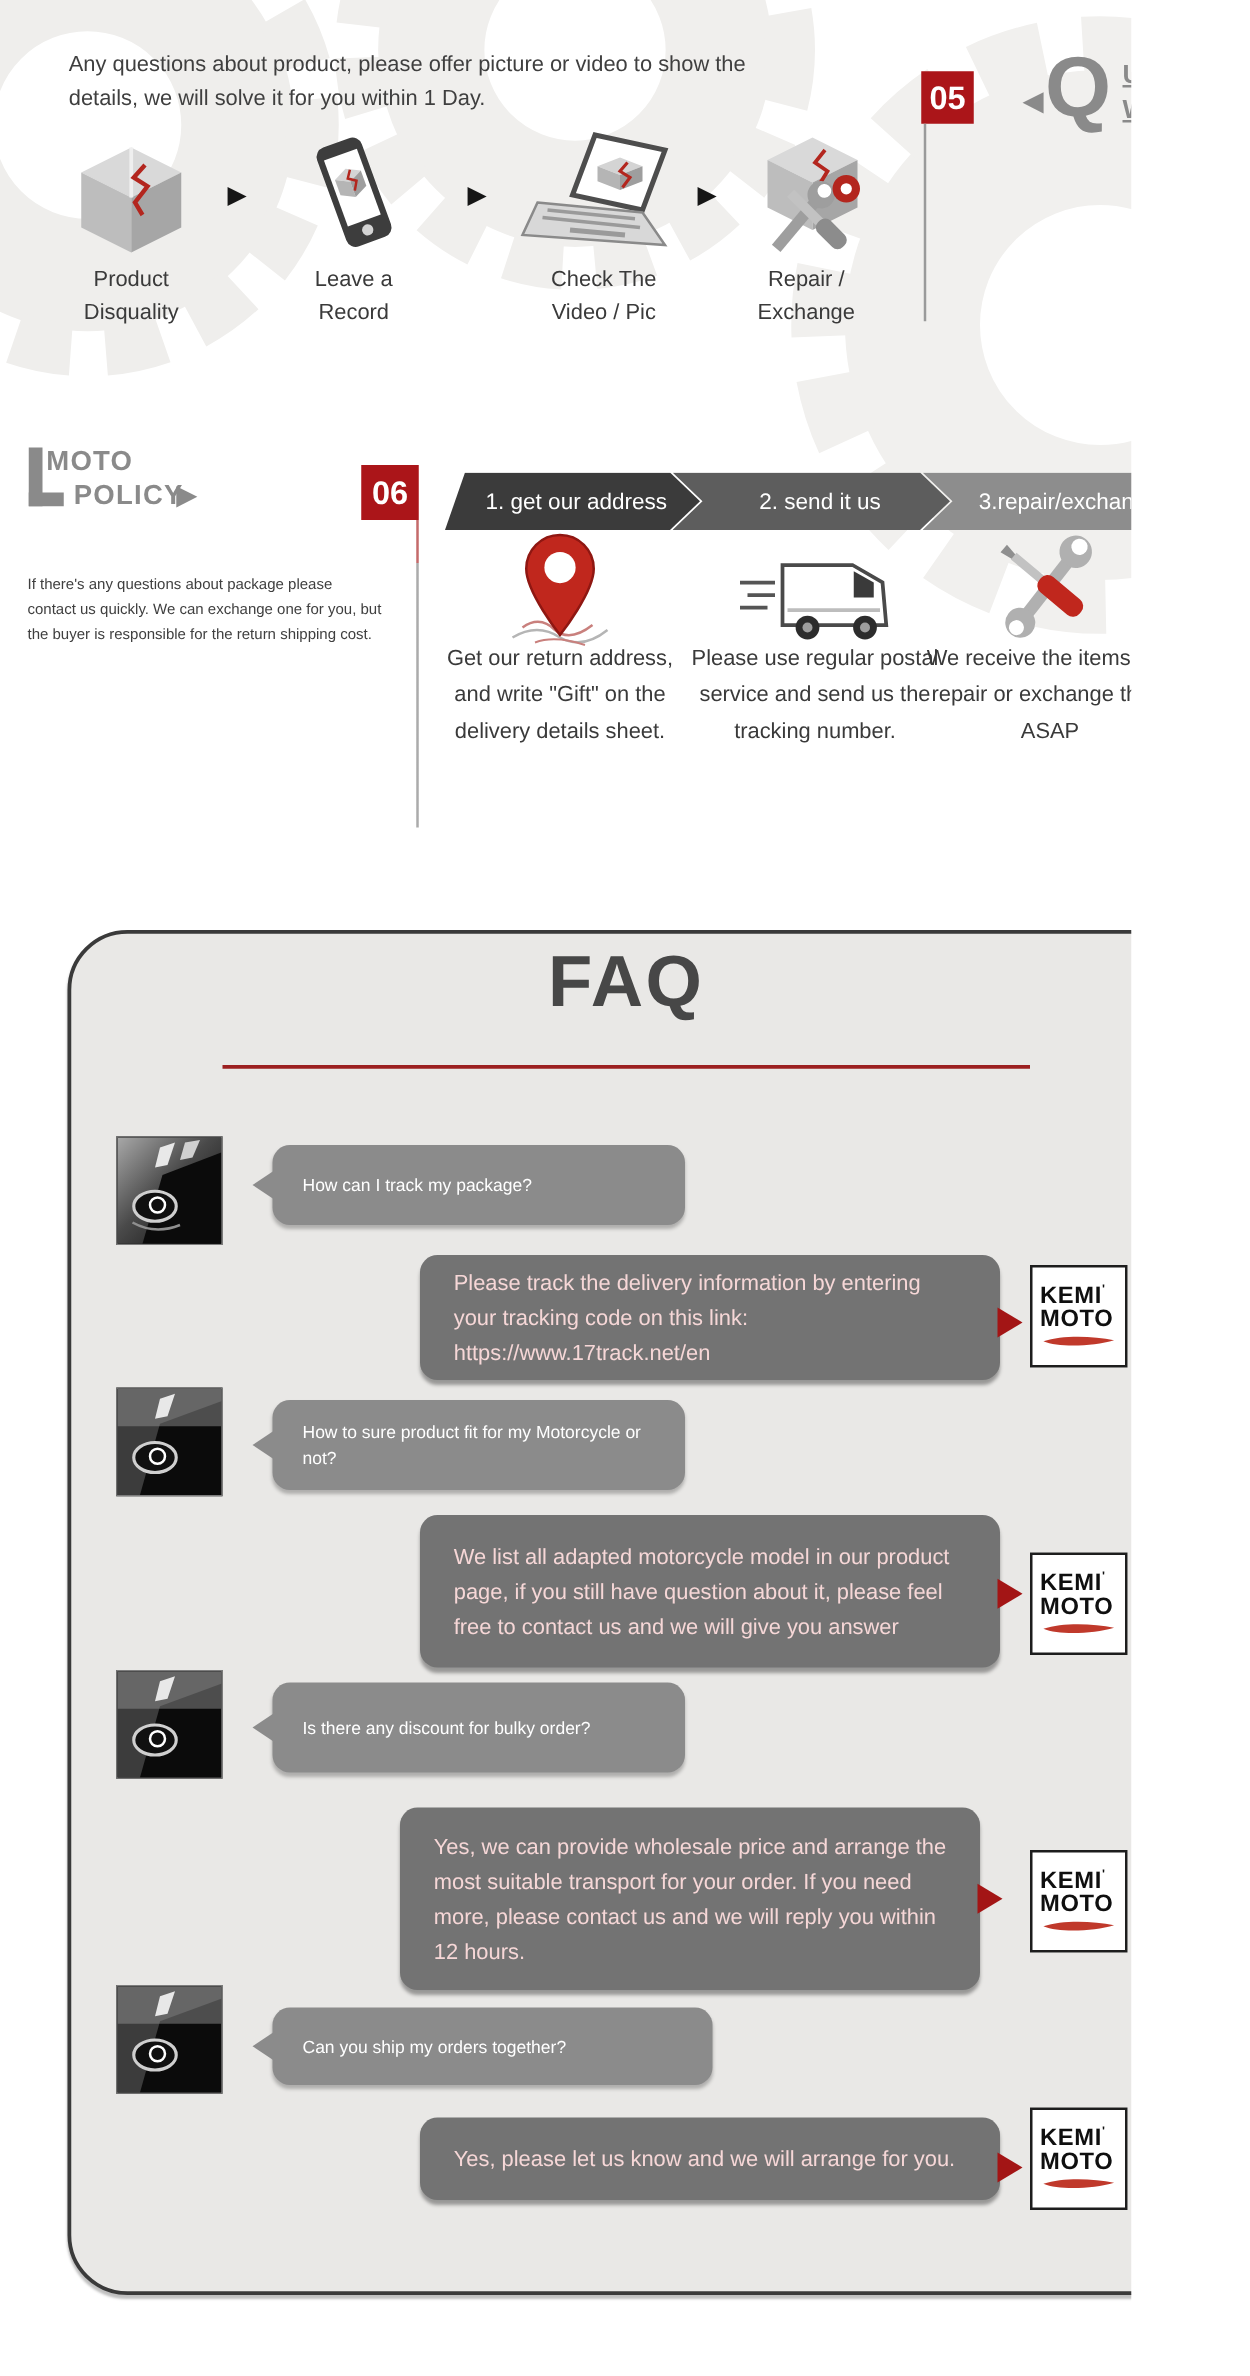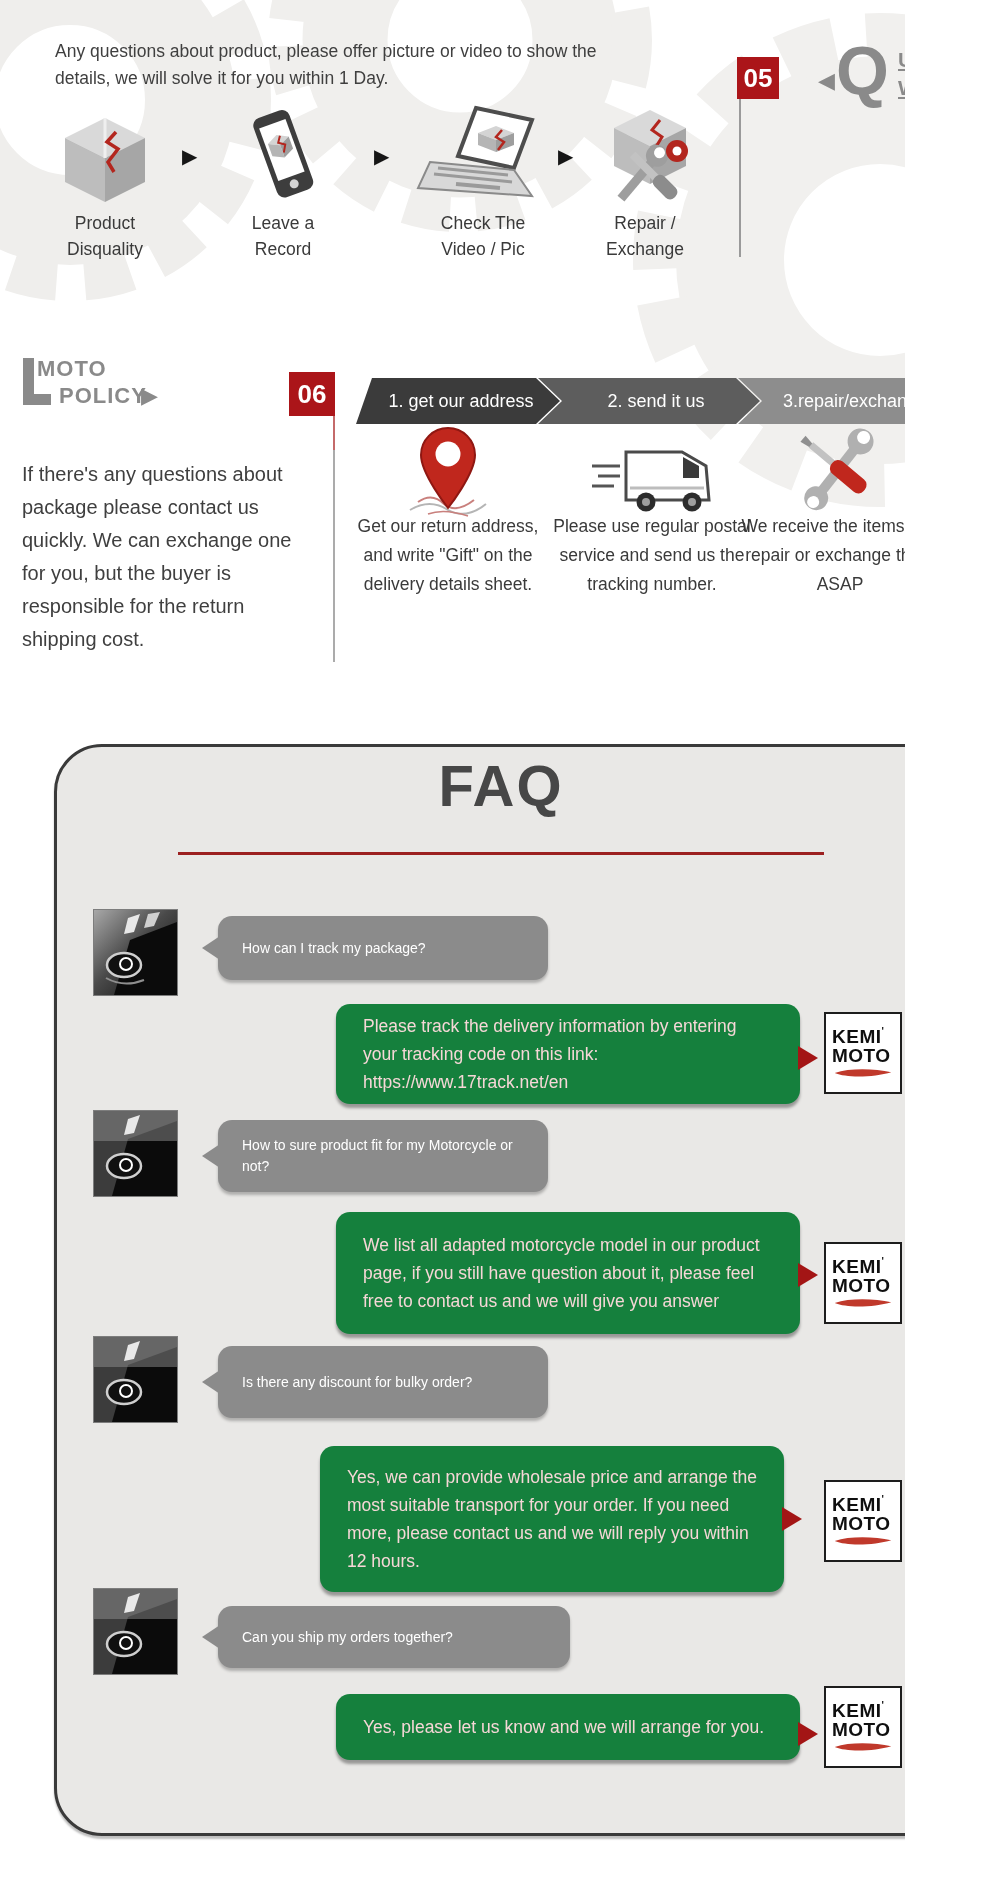--- a/index.html
+++ b/index.html
@@ -16,42 +16,42 @@
   .vline{background:#9a9a9a;}
   .bigQ{font-size:68px;font-weight:bold;color:#8a8a8a;line-height:1;}
   .qword{font-size:21px;font-weight:bold;color:#8a8a8a;letter-spacing:1.5px;text-decoration:underline;}
   .tri{font-size:22px;color:#8a8a8a;line-height:1;}
   .steplabel{font-size:17.5px;line-height:1.5;color:#3a3a3a;text-align:center;white-space:pre-line;}
   .steparrow{font-size:20px;color:#161616;line-height:1;}
 
   
   .rlogo-bar{background:#8a8a8a;}
   .rword{font-size:22px;font-weight:bold;color:#8a8a8a;letter-spacing:1px;}
-  .rpara{font-size:20px;line-height:1.65;color:#3f3f3f;}
+  .rpara{font-size:12px;line-height:1.65;color:#3f3f3f;}
   .chev{height:46px;display:flex;align-items:center;justify-content:center;color:#fff;
         font-size:18px;}
   .chev1{clip-path:polygon(16px 0,calc(100% - 24px) 0,100% 50%,calc(100% - 24px) 100%,0 100%);}
   .chevN{clip-path:polygon(0 0,calc(100% - 24px) 0,100% 50%,calc(100% - 24px) 100%,0 100%,24px 50%);}
   .endcircle{width:54px;height:54px;border-radius:50%;background:#3b3b3b;color:#fff;
              font-weight:bold;font-size:18px;display:flex;align-items:center;justify-content:center;}
   .coltext{font-size:17.5px;line-height:1.65;text-align:center;color:#3a3a3a;width:200px;}
 
   
   .faqcard{background:#e9e8e6;border:3px solid #3a3a3a;border-radius:48px;
            box-shadow:0 3px 2px rgba(0,0,0,.25);}
   .faqtitle{font-size:58px;font-weight:800;color:#474747;text-align:center;letter-spacing:2px;}
   .faqline{background:#9c2020;height:3px;}
   .avatar{width:83px;height:85px;border:1px solid #7d7d7d;background:#111;}
   .qbubble{background:#8b8b8b;border-radius:14px;color:#fff;display:flex;align-items:center;
            box-shadow:0 3px 3px rgba(0,0,0,.25);}
   .qbubble p{margin:0;padding:0 24px;font-size:14px;line-height:1.5;}
   .qtail{position:absolute;left:-16px;top:50%;margin-top:-12px;width:0;height:0;
          border-top:12px solid transparent;border-bottom:12px solid transparent;
          border-right:18px solid #8b8b8b;}
-  .abubble{background:#15803d;border-radius:14px;color:#f6d7d7;display:flex;align-items:center;
+  .abubble{background:#737373;border-radius:14px;color:#f6d7d7;display:flex;align-items:center;
            box-shadow:0 4px 3px rgba(0,0,0,.35);}
   .abubble p{margin:0;padding:6px 27px;font-size:17.5px;line-height:1.6;}
   .atail{position:absolute;right:-18px;top:42%;width:0;height:0;
          border-top:12px solid transparent;border-bottom:12px solid transparent;
          border-left:20px solid #a31515;}
   .brand{background:#fff;border:2px solid #1d1d1d;width:78px;height:82px;
          display:flex;flex-direction:column;align-items:flex-start;justify-content:center;padding-left:6px;box-sizing:border-box;}
   .brand .bl{font-size:19px;font-weight:800;color:#0f0f0f;line-height:1.0;letter-spacing:.5px;}
   .brand .mark{font-size:10px;vertical-align:top;}
   .brand svg{margin-top:2px;}

